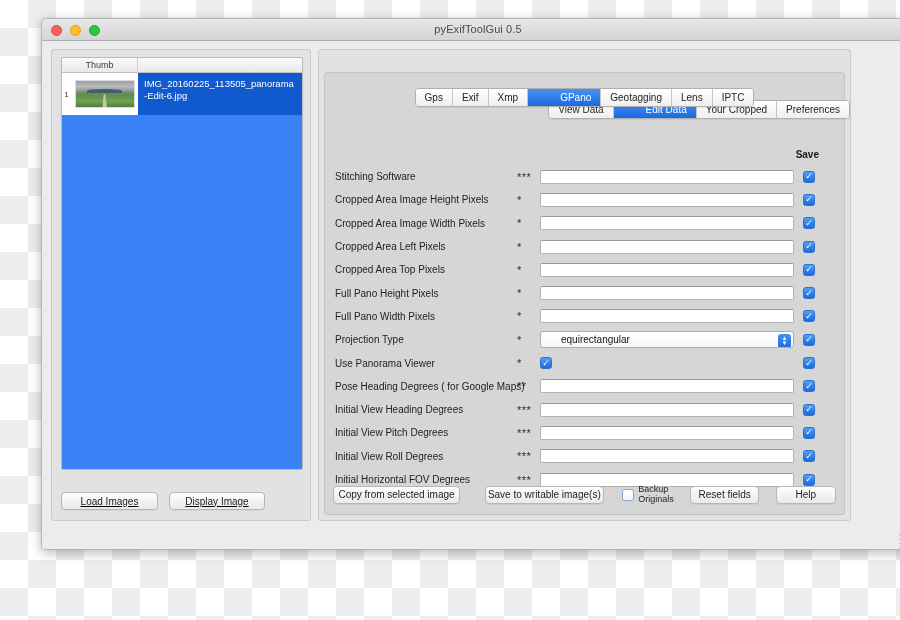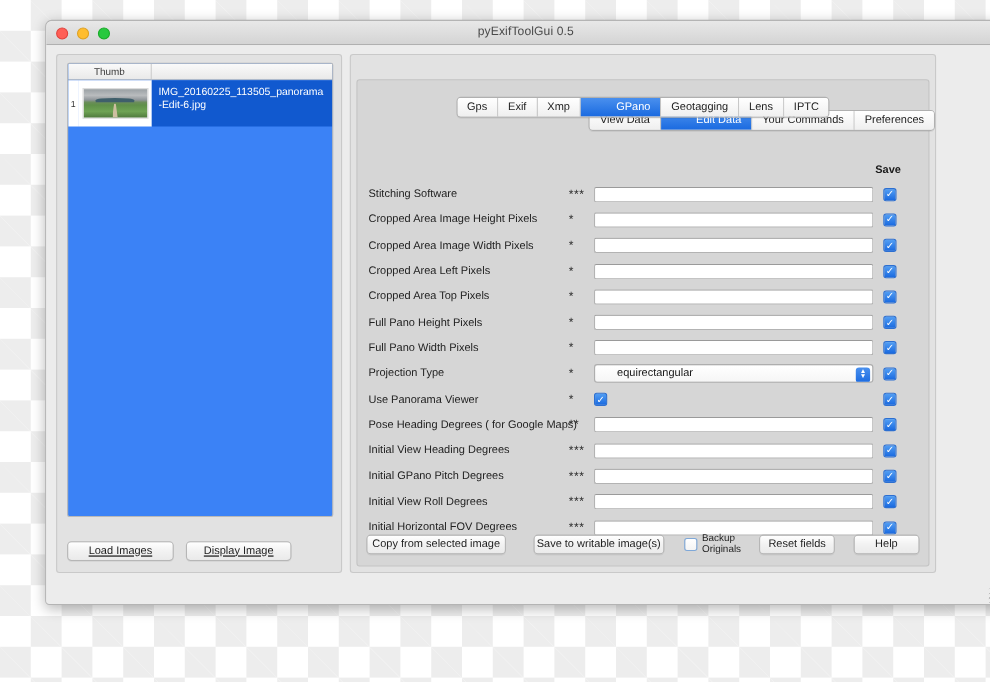--- a/index.html
+++ b/index.html
@@ -403,21 +403,21 @@
           </div>
 
           <div class="frow">
             <span class="flabel">Initial View Heading Degrees</span>
             <span class="fstars">***</span>
             <span class="finput"></span>
             <span class="cb cb-save">✓</span>
           </div>
 
           <div class="frow">
-            <span class="flabel">Initial GPano Pitch Degrees</span>
+            <span class="flabel">Initial View Pitch Degrees</span>
             <span class="fstars">***</span>
             <span class="finput"></span>
             <span class="cb cb-save">✓</span>
           </div>
 
           <div class="frow">
             <span class="flabel">Initial View Roll Degrees</span>
             <span class="fstars">***</span>
             <span class="finput"></span>
             <span class="cb cb-save">✓</span>
@@ -446,21 +446,21 @@
           <div class="btn bb3">Reset fields</div>
           <div class="bb-spacer-c"></div>
           <div class="btn bb4">Help</div>
         </div>
       </div>
 
       <div id="tabs-primary">
         <div class="tabrow">
           <div class="tab">View Data</div>
           <div class="tab active">Edit Data</div>
-          <div class="tab">Your Commands</div>
+          <div class="tab">Your Cropped</div>
           <div class="tab">Preferences</div>
         </div>
       </div>
 
       <div id="tabs-secondary">
         <div class="tabrow">
           <div class="tab">Gps</div>
           <div class="tab">Exif</div>
           <div class="tab">Xmp</div>
           <div class="tab active">GPano</div>

